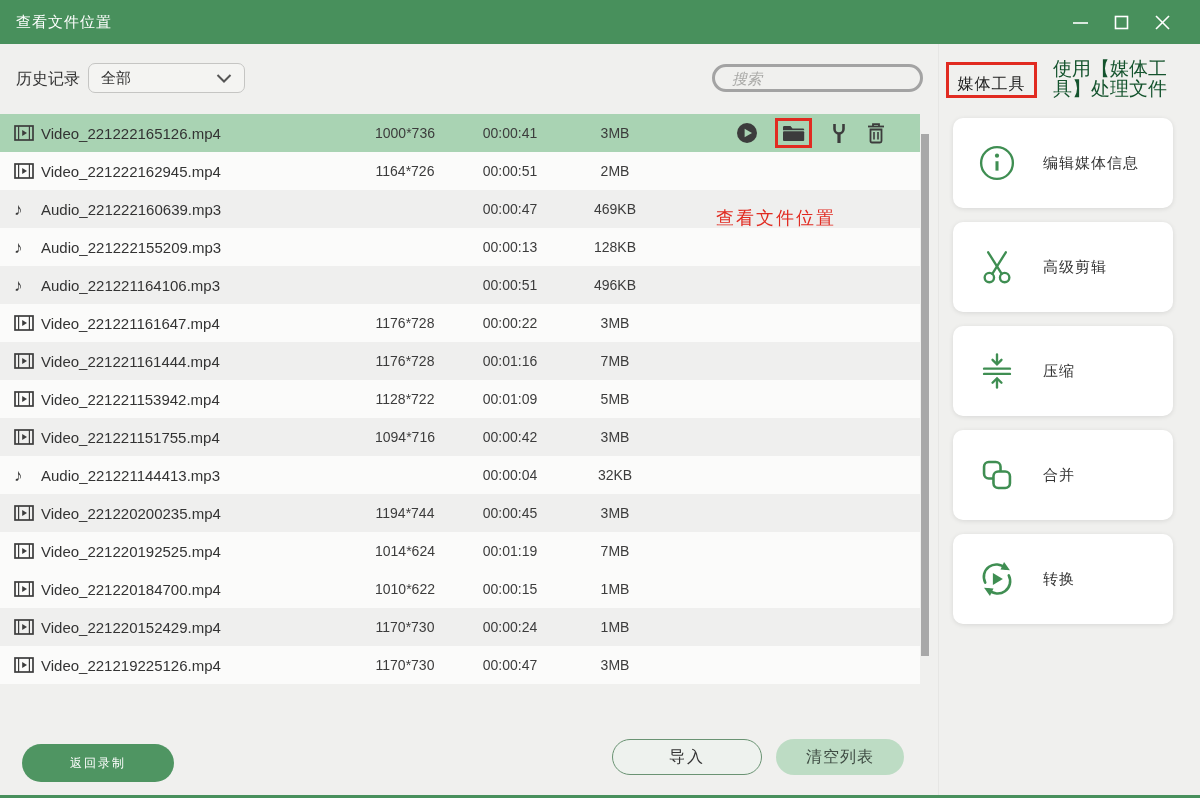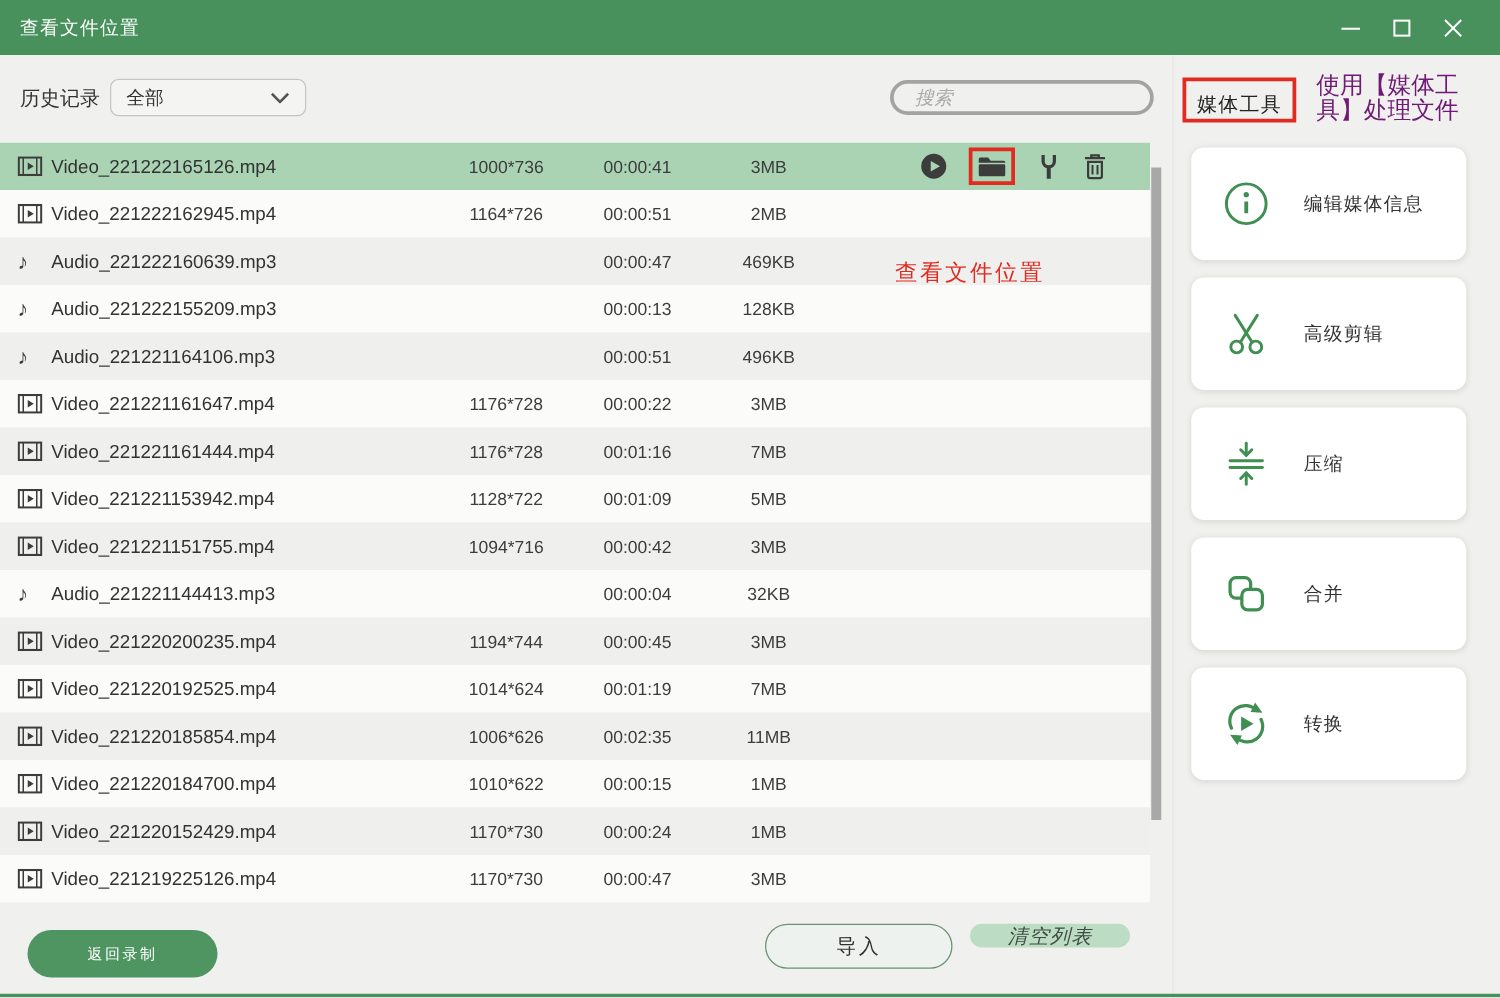--- a/index.html
+++ b/index.html
@@ -43,36 +43,36 @@
   .vscroll { position:absolute; left:921px; top:134px; width:8px; height:522px; background:#a8a8a8; }
   .divider { position:absolute; left:938px; top:44px; width:1px; height:754px; background:#e6e6e4; }
 
   
   .file-note { position:absolute; left:716px; top:161px; font-size:18px; color:#e12b21;
                letter-spacing:2px; font-weight:500;margin-top:45px; }
   .media-title-box { position:absolute; left:946px; top:62px; width:91px; height:36px;
                border:3px solid #e12b21; display:flex; align-items:flex-end; justify-content:center;
                font-size:16px; color:#222; letter-spacing:1px; background:#f0f0ee; }
   .callout { position:absolute; left:1053px; top:59px; width:146px; font-size:19px; line-height:20px;
-             color:#701a75; font-weight:500; }
+             color:#14532d; font-weight:500; }
 
   
   .cards { position:absolute; left:953px; top:118px; width:220px; display:flex; flex-direction:column; gap:14px; }
   .card { height:90px; background:#fff; border-radius:10px; box-shadow:0 1px 5px rgba(0,0,0,0.10);
           display:flex; align-items:center; padding-left:24px; gap:26px; cursor:pointer; border:none; }
   .card-icon { width:40px; height:40px; display:flex; align-items:center; justify-content:center; }
   .card-label { font-size:15px; color:#333; letter-spacing:1px; }
 
   
   .back-btn { position:absolute; left:22px; top:744px; width:152px; height:38px; border-radius:19px;
               background:#4f9562; color:#fff; font-size:12px; letter-spacing:2px; border:none; cursor:pointer; }
   .import-btn { position:absolute; left:612px; top:739px; width:150px; height:36px; border-radius:18px;
               background:#eef2ee; border:1px solid #6a9373; color:#333; font-size:16px; letter-spacing:2px; cursor:pointer; }
-  .clear-btn { position:absolute; left:776px; top:739px; width:128px; height:19px; border-radius:18px;
-              background:#bddcc4; border:none; color:#3f4c43; font-size:16px; letter-spacing:1px; cursor:pointer;font-style:italic; }
+  .clear-btn { position:absolute; left:776px; top:739px; width:128px; height:36px; border-radius:18px;
+              background:#bddcc4; border:none; color:#3f4c43; font-size:16px; letter-spacing:1px; cursor:pointer; }
   .bottom-edge { position:absolute; left:0; bottom:0; width:1200px; height:3px; background:#48905c; }
 </style>
 </head>
 <body>
 
 <div id="window">
 
   <div class="titlebar">
     <span class="title">查看文件位置</span>
     <div class="win-controls">
@@ -308,35 +308,20 @@
             <polygon points="8.2,5 13,8 8.2,11" fill="#3c3c3c"></polygon>
           </svg>
         </span>
     <span class="cell-name">Video_221220192525.mp4</span>
     <span class="cell-res">1014*624</span>
     <span class="cell-dur">00:01:19</span>
     <span class="cell-size">7MB</span>
     <span class="cell-actions"></span>
   </div>
 
-  <div class="row gray">
-    <span class="cell-icon">
-          <svg width="20" height="16" viewBox="0 0 20 16">
-            <rect x="1" y="1" width="18" height="14" fill="none" stroke="#3c3c3c" stroke-width="1.7"></rect>
-            <line x1="4.6" y1="1" x2="4.6" y2="15" stroke="#3c3c3c" stroke-width="1.2"></line>
-            <line x1="15.4" y1="1" x2="15.4" y2="15" stroke="#3c3c3c" stroke-width="1.2"></line>
-            <polygon points="8.2,5 13,8 8.2,11" fill="#3c3c3c"></polygon>
-          </svg>
-        </span>
-    <span class="cell-name">Video_221220185854.mp4</span>
-    <span class="cell-res">1006*626</span>
-    <span class="cell-dur">00:02:35</span>
-    <span class="cell-size">11MB</span>
-    <span class="cell-actions"></span>
-  </div>
 
   <div class="row white">
     <span class="cell-icon">
           <svg width="20" height="16" viewBox="0 0 20 16">
             <rect x="1" y="1" width="18" height="14" fill="none" stroke="#3c3c3c" stroke-width="1.7"></rect>
             <line x1="4.6" y1="1" x2="4.6" y2="15" stroke="#3c3c3c" stroke-width="1.2"></line>
             <line x1="15.4" y1="1" x2="15.4" y2="15" stroke="#3c3c3c" stroke-width="1.2"></line>
             <polygon points="8.2,5 13,8 8.2,11" fill="#3c3c3c"></polygon>
           </svg>
         </span>

